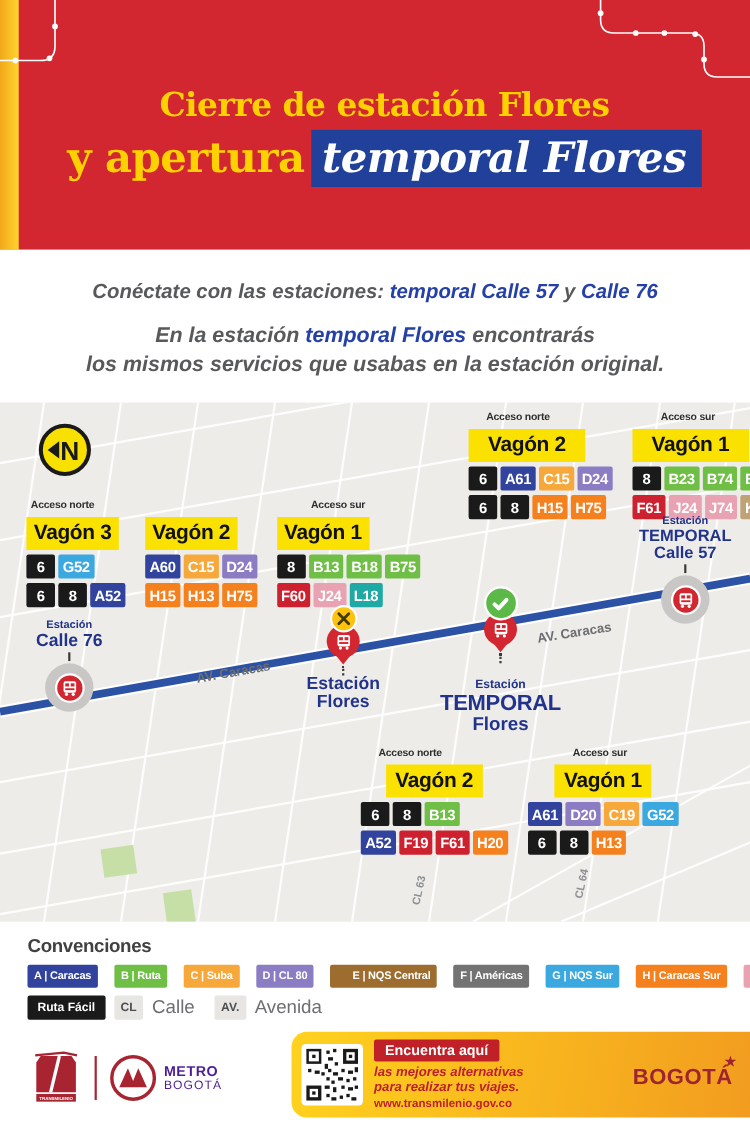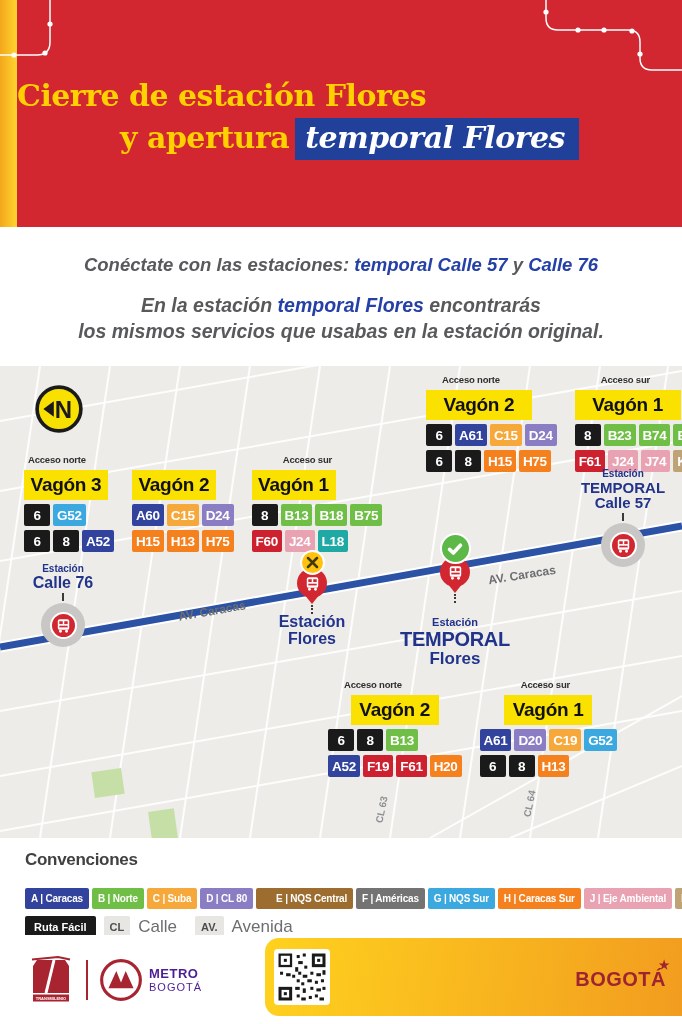--- a/index.html
+++ b/index.html
@@ -7,24 +7,24 @@
   .poster{position:relative;width:682px;height:1024px;margin:0 auto;overflow:hidden;
     font-family:"Liberation Sans",sans-serif;background:#fff;}
 
   
   .header{position:absolute;top:0;left:0;width:682px;height:227px;background:#D22730;box-shadow:0 3px 6px rgba(0,0,0,.25);}
   .accent-bar{position:absolute;top:0;left:0;width:17px;height:227px;
     background:linear-gradient(90deg,#F2A71B,#FFD52F);}
   .deco{position:absolute;pointer-events:none;}
   .deco-left{top:0;left:0;}
   .deco-right{top:0;right:0;}
-  .title1{position:absolute;top:78px;left:17px;width:665px;
+  .title1{position:absolute;top:78px;left:17px;width:665px;text-align:center;
     font-family:"DejaVu Serif",serif;font-weight:bold;font-size:30px;color:#FFD100;letter-spacing:-.5px;}
   .title2{position:absolute;top:118px;left:17px;width:665px;text-align:center;
-    font-family:"DejaVu Serif",serif;font-weight:bold;font-size:30px;color:#FFD100;letter-spacing:-.5px;}
+    font-family:"DejaVu Serif",serif;font-weight:bold;font-size:38px;color:#FFD100;letter-spacing:-.5px;}
   .title2 .hl{display:inline-block;background:#21409A;color:#fff;font-style:italic;
     padding:2px 14px 5px 10px;margin-left:6px;}
   .subtitle{position:absolute;top:178px;left:17px;width:665px;text-align:center;
     font-style:italic;font-size:17.5px;color:#fff;}
   .subtitle b{font-weight:bold;}
 
   
   .intro{position:absolute;top:227px;left:0;width:682px;height:139px;background:#fff;text-align:center;}
   .intro p{margin:0;font-weight:bold;font-style:italic;color:#58595B;}
   .i1{padding-top:27px;font-size:18.5px;}
@@ -96,21 +96,21 @@
     color:#21338B;font-weight:bold;line-height:1.08;}
   .st-flores .pin-label{top:63px;font-size:16px;}
   .st-temporal .pin-label{top:84px;}
   .st-temporal .t-est{font-size:11px;}
   .st-temporal .t-big{font-size:20px;letter-spacing:-.3px;}
   .st-temporal .t-flo{font-size:17px;}
 
   
   .legend{position:absolute;top:838px;left:0;width:682px;height:97px;background:#fff;padding:12px 0 0 25px;}
   .legend-title{font-size:17px;font-weight:bold;color:#414042;letter-spacing:-.3px;}
-  .legend-row1{display:flex;gap:3px;margin-top:18px;flex-wrap:nowrap;}
+  .legend-row1{display:flex;gap:15px;margin-top:7px;flex-wrap:nowrap;}
   .lg-badge{height:21px;padding:0 6px;border-radius:2px;color:#fff;font-weight:bold;font-size:10px;
     display:inline-flex;align-items:center;white-space:nowrap;letter-spacing:-.2px;}
   .legend-row2{display:flex;gap:8px;margin-top:7px;align-items:center;}
   .lg-black{background:#1A1A1A;color:#fff;font-size:11px;height:22px;padding:0 9px;border-radius:2px;
     font-weight:bold;display:inline-flex;align-items:center;}
   .lg-gray{background:#E8E6E3;color:#4D4D4F;font-size:11px;height:22px;padding:0 6px;border-radius:2px;
     font-weight:bold;display:inline-flex;align-items:center;}
   .lg-gray-name{color:#6D6E71;font-size:17px;margin-right:10px;text-align:right;}
 
   
@@ -434,21 +434,21 @@
         <div class="t-big">TEMPORAL</div>
         <div class="t-flo">Flores</div>
       </div>
     </div>
   </div>
 
   <div class="legend">
     <div class="legend-title">Convenciones</div>
     <div class="legend-row1" id="legend-row1">
         <span class="lg-badge" style="background: rgb(49, 67, 156);">A | Caracas</span>
-        <span class="lg-badge" style="background: rgb(111, 190, 69);">B | Norte</span>
+        <span class="lg-badge" style="background: rgb(111, 190, 69);">B | Ruta</span>
         <span class="lg-badge" style="background: rgb(246, 168, 58);">C | Suba</span>
         <span class="lg-badge" style="background: rgb(139, 125, 195);">D | CL 80</span>
         <span class="lg-badge" style="background: rgb(156, 109, 46); padding-left: 20px;">E | NQS Central</span>
         <span class="lg-badge" style="background: #737373;">F | Américas</span>
         <span class="lg-badge" style="background: rgb(59, 169, 224);">G | NQS Sur</span>
         <span class="lg-badge" style="background: rgb(245, 128, 30);">H | Caracas Sur</span>
         <span class="lg-badge" style="background: rgb(233, 162, 178);">J | Eje Ambiental</span>
         <span class="lg-badge" style="background: rgb(191, 163, 119);">K | CL 26</span>
       </div>
     <div class="legend-row2">
@@ -518,19 +518,25 @@
             <rect x="26" y="24" width="3" height="2"></rect>
               <rect x="30" y="23" width="2" height="2"></rect>
               <rect x="13" y="28" width="2" height="2"></rect>
             <rect x="16" y="30" width="3" height="2"></rect>
               <rect x="21" y="29" width="2" height="2"></rect>
               <rect x="25" y="28" width="2" height="2"></rect>
             <rect x="28" y="30" width="3" height="2"></rect>
           </g>
         </svg>
       </div>
+      <div class="info-text">
+        <span class="enc-badge">Encuentra aquí</span>
+        <div class="alt-line">las mejores alternativas</div>
+        <div class="alt-line" style="margin-top:0;">para realizar tus viajes.</div>
+        <div class="url-line">www.transmilenio.gov.co</div>
+      </div>
       <div class="bogota-logo">
         <span>BOGOTÁ</span>
         <span class="bogota-star">★</span>
       </div>
     </div>
   </div>
 </div>
 
 </body></html>

